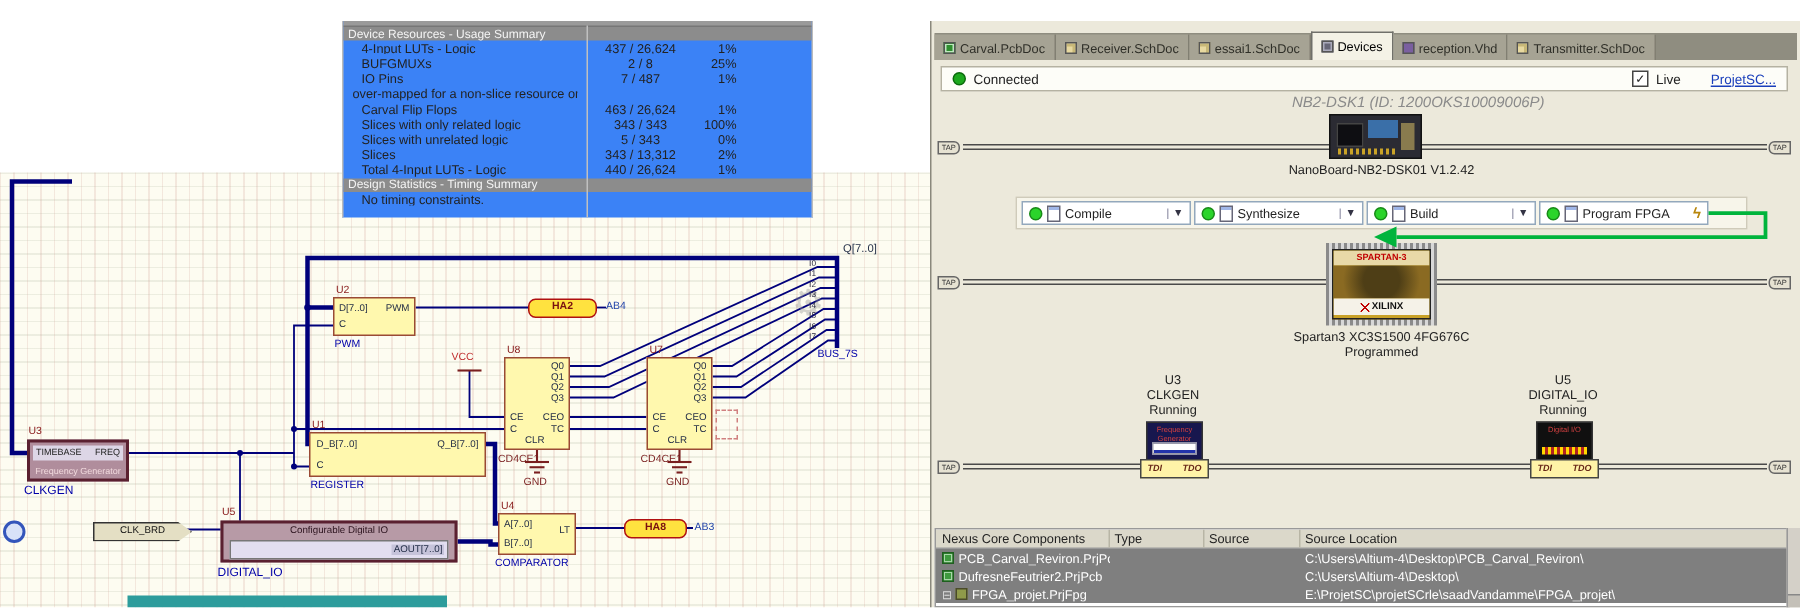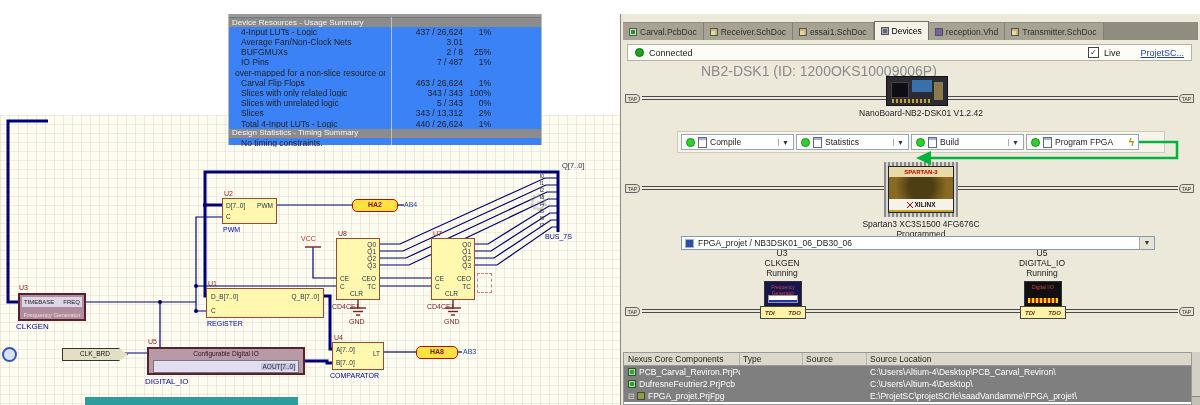--- a/index.html
+++ b/index.html
@@ -5,21 +5,21 @@
   html,body{margin:0;padding:0}
   body{width:1200px;height:405px;position:relative;overflow:hidden;background:#ffffff;
        font-family:"Liberation Sans",sans-serif;color:#222}
   
   .report{position:absolute;left:228px;top:14px;width:312px;height:131px;background:#3b82f6;
           border-left:1px solid #bbb;border-right:1px solid #bbb;z-index:6;font-size:8.5px;line-height:1}
   .rtopbar{height:3px;background:#9a9a9a;border-bottom:1px solid #777}
   .rhead{height:9px;background:#8c8c8c;color:#f4f4f4;padding-left:3px;display:flex;align-items:center;font-size:8px}
   .rrow{display:flex;height:10.2px;align-items:center;white-space:nowrap}
   .rl{margin-left:12px;flex:0 0 150px;overflow:hidden}
-  .rv{width:72px;text-align:right;overflow:hidden}
+  .rv{width:72px;text-align:center;overflow:hidden}
   .rp{width:28px;text-align:right}
   .rdiv{position:absolute;left:162px;top:3px;bottom:0;width:1px;background:#c0c0c0}
   
   .sheet{position:absolute;left:0;top:115px;width:620px;height:290px;background:#FDFCF1;
     background-image:
       repeating-linear-gradient(to right, rgba(205,150,140,.20) 0 1px, transparent 1px 9px),
       repeating-linear-gradient(to bottom, rgba(150,160,135,.16) 0 1px, transparent 1px 9px);
     z-index:1;overflow:hidden}
   .wires{position:absolute;left:0;top:0;z-index:2}
   .blk{position:absolute;background:#FFF8AE;border:1px solid #9A4A35;box-sizing:border-box;z-index:3}
@@ -55,21 +55,21 @@
   .ticon.pcb{background:#2F8F2F;box-shadow:inset 0 0 0 1px #BFE8BF}
   .ticon.sch{background:#E8D9A0;box-shadow:inset -2px 2px 0 #C8B878}
   .ticon.dev{background:#667;box-shadow:inset 0 0 0 1px #AAB}
   .ticon.vhd{background:#7A5FA0}
   .connbar{position:absolute;left:6px;top:30px;right:8px;height:17px;background:#FDFDF8;border:1px solid #B5B2A2;
            display:flex;align-items:center;gap:5px;padding:0 7px;box-sizing:border-box;font-size:9px}
   .dotgreen{width:7px;height:7px;border-radius:50%;background:#1CA81C;border:1px solid #0A6A0A}
   .spacer{flex:1}
   .cbx{width:9px;height:9px;border:1px solid #444;background:#fff;font-size:8px;line-height:9px;text-align:center;color:#222}
   .link{color:#1A3FBB;text-decoration:underline}
-  .boardid{position:absolute;left:80px;top:49px;right:10px;text-align:left;font-size:14px;color:#8A8A8A}
+  .boardid{position:absolute;left:80px;top:49px;right:10px;text-align:center;font-size:10px;font-style:italic;color:#8A8A8A}
   .chain{position:absolute;height:2px;border-top:1px solid #4A4A4A;border-bottom:1px solid #4A4A4A;z-index:1}
   .tap{position:absolute;width:15px;height:9px;background:#E6E2D2;border:1px solid #666;
        font-size:5px;line-height:8px;text-align:center;color:#333;z-index:2;box-sizing:border-box}
   .tap.l{border-radius:0 4px 4px 0}
   .tap.r{border-radius:4px 0 0 4px}
   .nanoboard{position:absolute;left:265px;top:62px;width:62px;height:30px;background:#2B2B33;z-index:2;
              box-shadow:inset 0 0 0 1px #111}
   .nb-chip{position:absolute;left:5px;top:6px;width:16px;height:14px;background:#0E0E12;border:1px solid #444}
   .nb-lcd{position:absolute;left:26px;top:4px;width:20px;height:12px;background:#3A6FA8}
   .nb-conn{position:absolute;left:48px;top:6px;width:9px;height:18px;background:#897B4E}
@@ -139,25 +139,20 @@
 
 <div class="report">
   <div class="rtopbar"></div>
   <div class="rhead">Device Resources - Usage Summary</div>
   <div class="rrow">
       <span class="rl">4-Input LUTs - Logic</span>
       <span class="rv">437 / 26,624</span>
       <span class="rp">1%</span>
     </div>
   <div class="rrow">
-      <span class="rl">Average Fan/Non-Clock Nets</span>
-      <span class="rv">3.01</span>
-      <span class="rp"></span>
-    </div>
-  <div class="rrow">
       <span class="rl">BUFGMUXs</span>
       <span class="rv">2 / 8</span>
       <span class="rp">25%</span>
     </div>
   <div class="rrow">
       <span class="rl">IO Pins</span>
       <span class="rv">7 / 487</span>
       <span class="rp">1%</span>
     </div>
   <div class="rrow">
@@ -406,21 +401,21 @@
   <div class="stagebar"></div>
   <div class="stage" style="left:60px">
     <span class="led"></span>
     <span class="docic"></span>
     <span class="stlabel">Compile</span>
     <span class="drop">▼</span>
   </div>
   <div class="stage" style="left:175px">
     <span class="led"></span>
     <span class="docic"></span>
-    <span class="stlabel">Statistics</span>
+    <span class="stlabel">Synthesize</span>
     <span class="drop">▼</span>
   </div>
   <div class="stage" style="left:290px">
     <span class="led"></span>
     <span class="docic"></span>
     <span class="stlabel">Build</span>
     <span class="drop">▼</span>
   </div>
   <div class="stage" style="left:405px">
     <span class="led"></span>
@@ -438,25 +433,20 @@
       <div class="chipmid"></div>
       <div class="chipbrand">
           <span class="xlogo"></span>
           <span>XILINX</span>
         </div>
     </div>
   </div>
   <div class="chipcap" style="top:205px">Spartan3 XC3S1500 4FG676C</div>
   <div class="chipcap" style="top:215px">Programmed</div>
 
-  <div class="combo">
-    <span class="pic"></span>
-    <span class="ctext">FPGA_projet / NB3DSK01_06_DB30_06</span>
-    <span class="cbtn">▼</span>
-  </div>
 
   <div class="sdlabels" style="left:116px;top:234px">
     <div>U3</div>
     <div>CLKGEN</div>
     <div>Running</div>
   </div>
   <div class="sdicon freq" style="left:143px;top:267px">
     <span class="ttl">Frequency Generator</span>
     <span class="wave"></span>
   </div>

